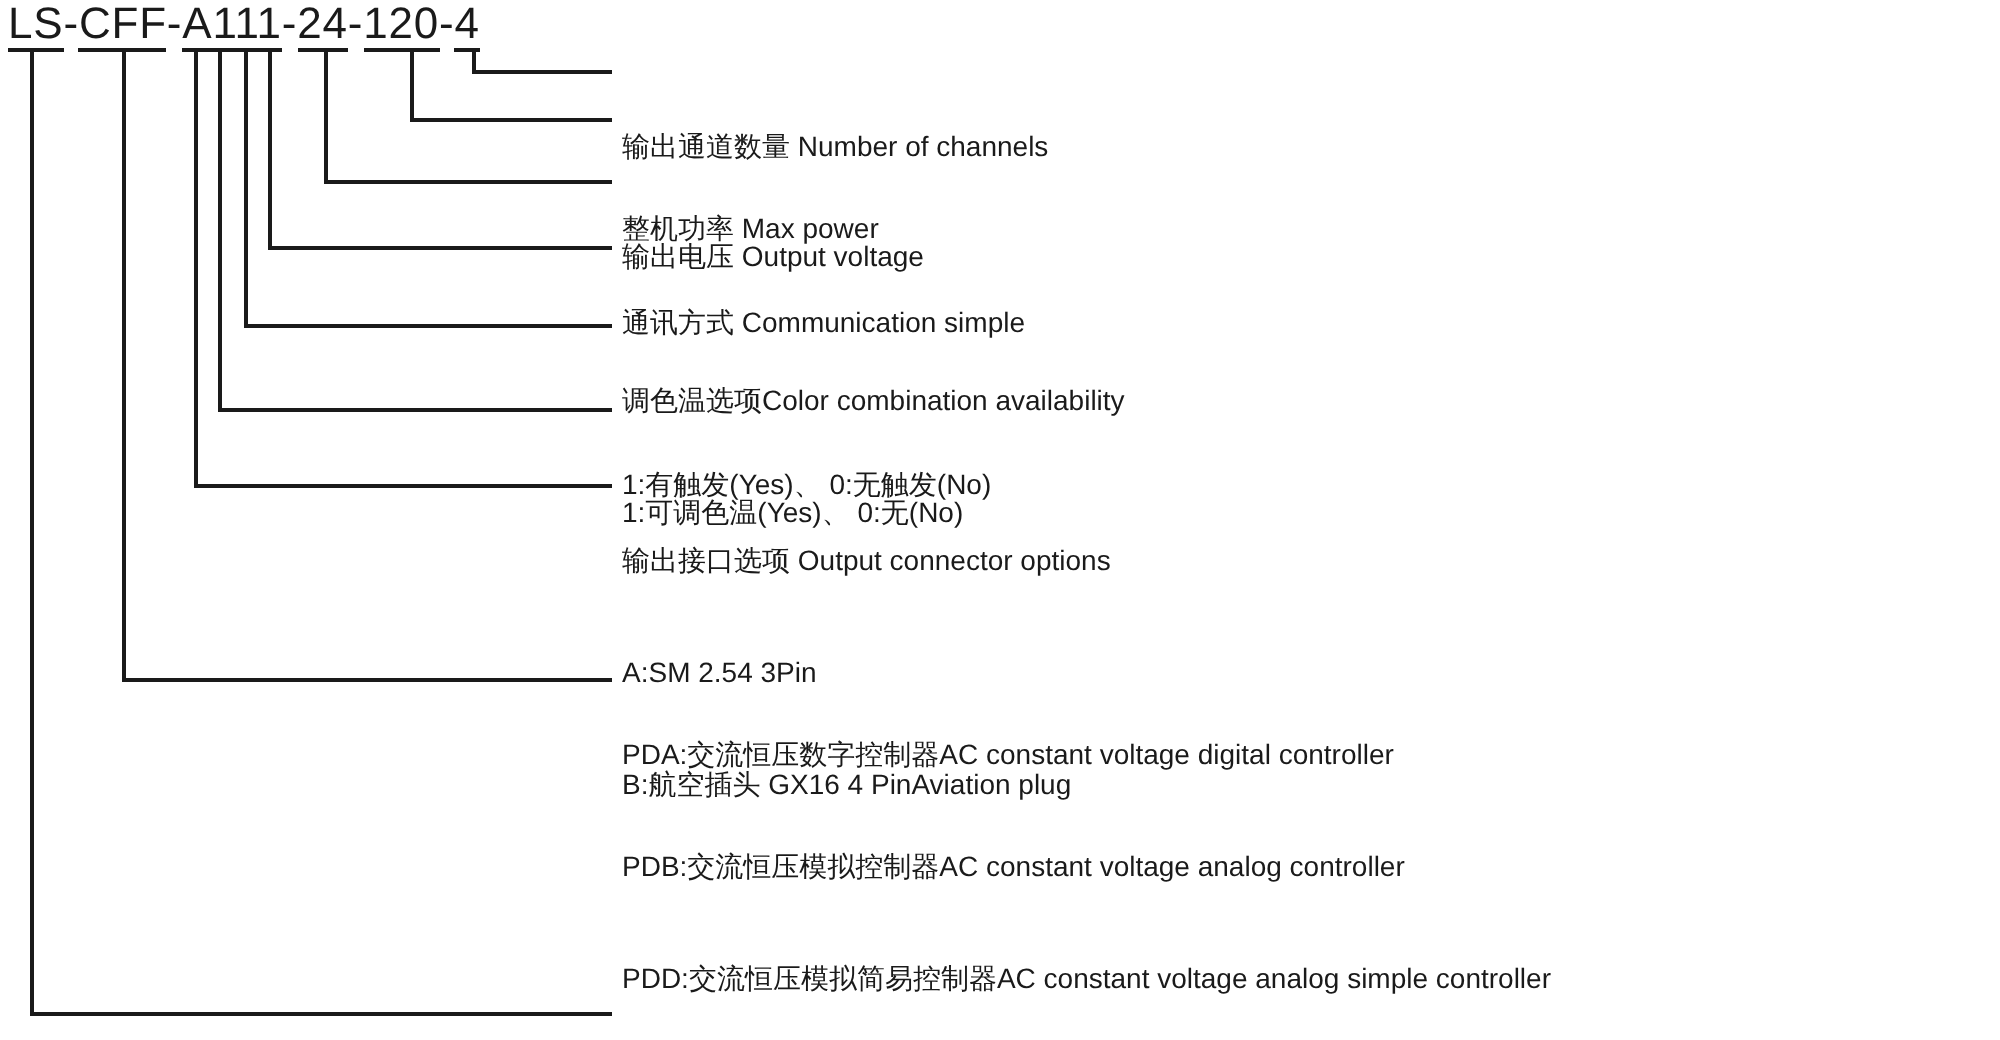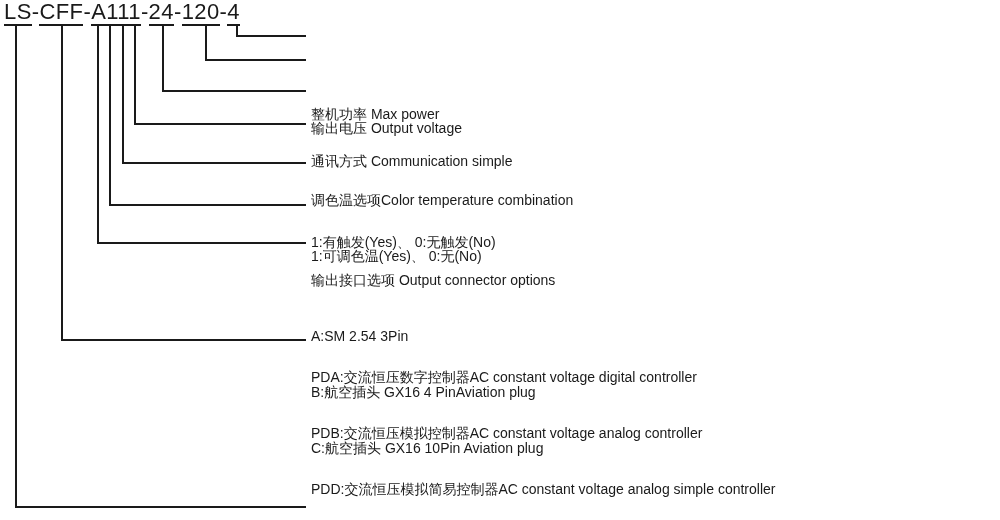--- a/index.html
+++ b/index.html
@@ -64,47 +64,49 @@
       <path d="M163 25 V91 H306"></path>
       <path d="M135 25 V124 H306"></path>
       <path d="M123 25 V163 H306"></path>
       <path d="M110 25 V205 H306"></path>
       <path d="M98 25 V243 H306"></path>
       <path d="M62 25 V340 H306"></path>
       <path d="M16 25 V507 H306"></path>
     </g>
   </svg>
 
+  <div class="label" style="top:27px">
+    <div class="line">输出通道数量 Number of channels</div>
+  </div>
 
   <div class="label" style="top:68px">
     <div class="line">整机功率 Max power</div>
   </div>
 
   <div class="label" style="top:82px">
     <div class="line">输出电压 Output voltage</div>
   </div>
 
   <div class="label" style="top:115px">
     <div class="line">通讯方式 Communication simple</div>
   </div>
 
   <div class="label" style="top:154px">
-    <div class="line">调色温选项Color temperature combination</div>
+    <div class="line">调色温选项Color combination availability</div>
     <div class="line">1:可调色温(Yes)、 0:无(No)</div>
   </div>
 
   <div class="label" style="top:196px">
     <div class="line">1:有触发(Yes)、 0:无触发(No)</div>
   </div>
 
   <div class="label" style="top:234px">
     <div class="line">输出接口选项 Output connector options</div>
     <div class="line">A:SM 2.54 3Pin</div>
     <div class="line">B:航空插头 GX16 4 PinAviation plug</div>
-    <div class="line">C:航空插头 GX16 10Pin Aviation plug</div>
   </div>
 
   <div class="label" style="top:331px">
     <div class="line">PDA:交流恒压数字控制器AC constant voltage digital controller</div>
     <div class="line">PDB:交流恒压模拟控制器AC constant voltage analog controller</div>
     <div class="line">PDD:交流恒压模拟简易控制器AC constant voltage analog simple controller</div>
     
     
     
     

